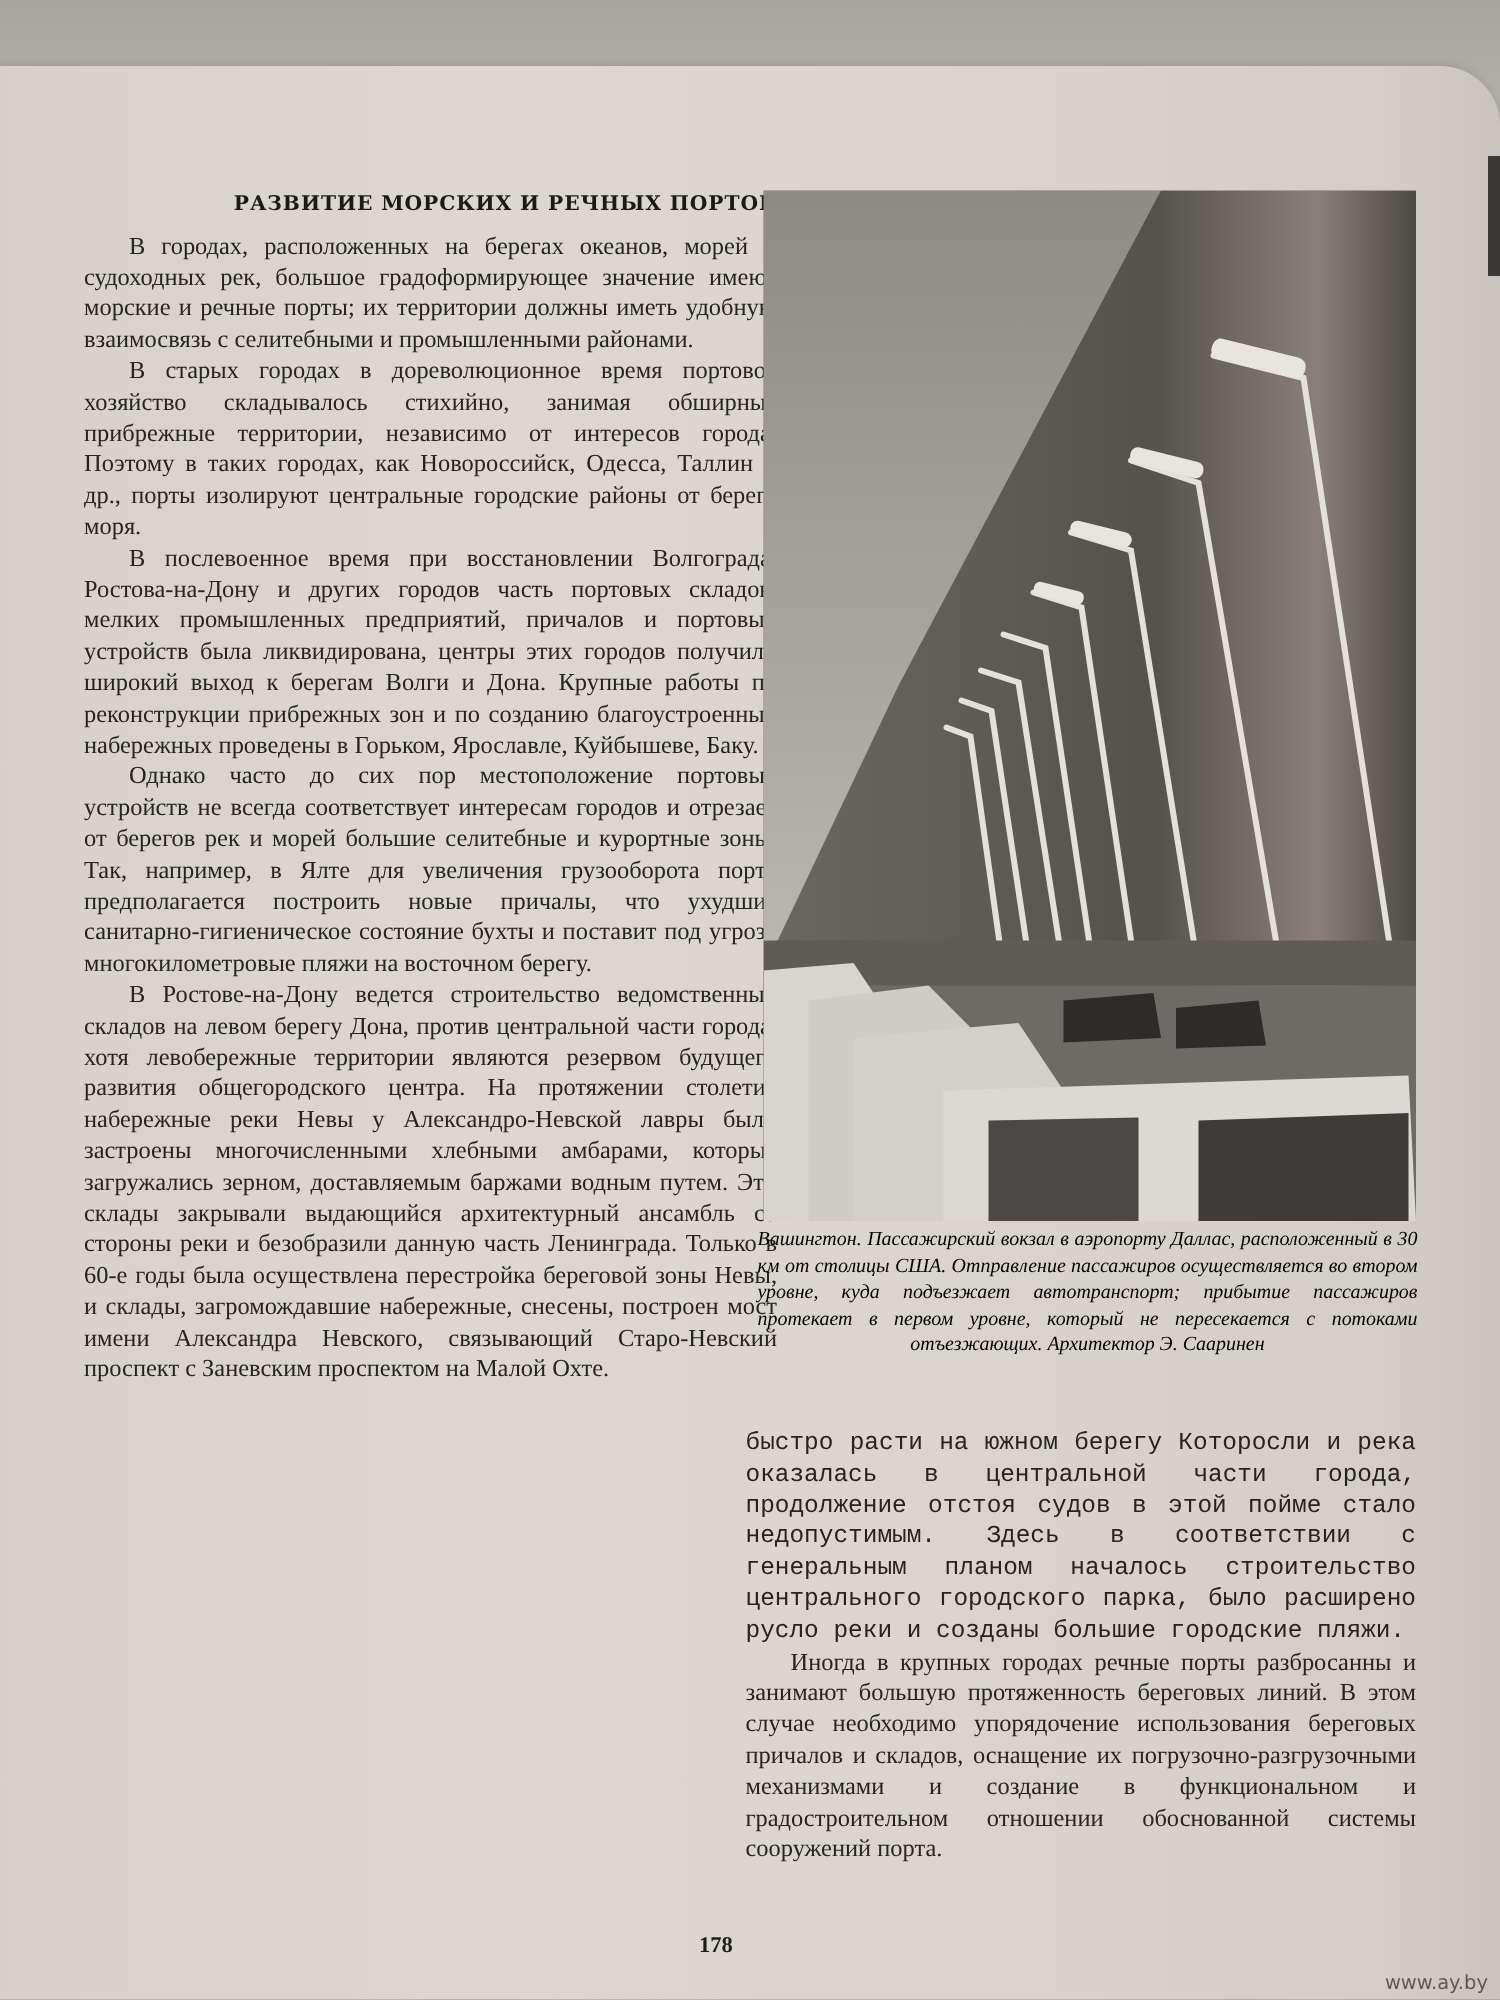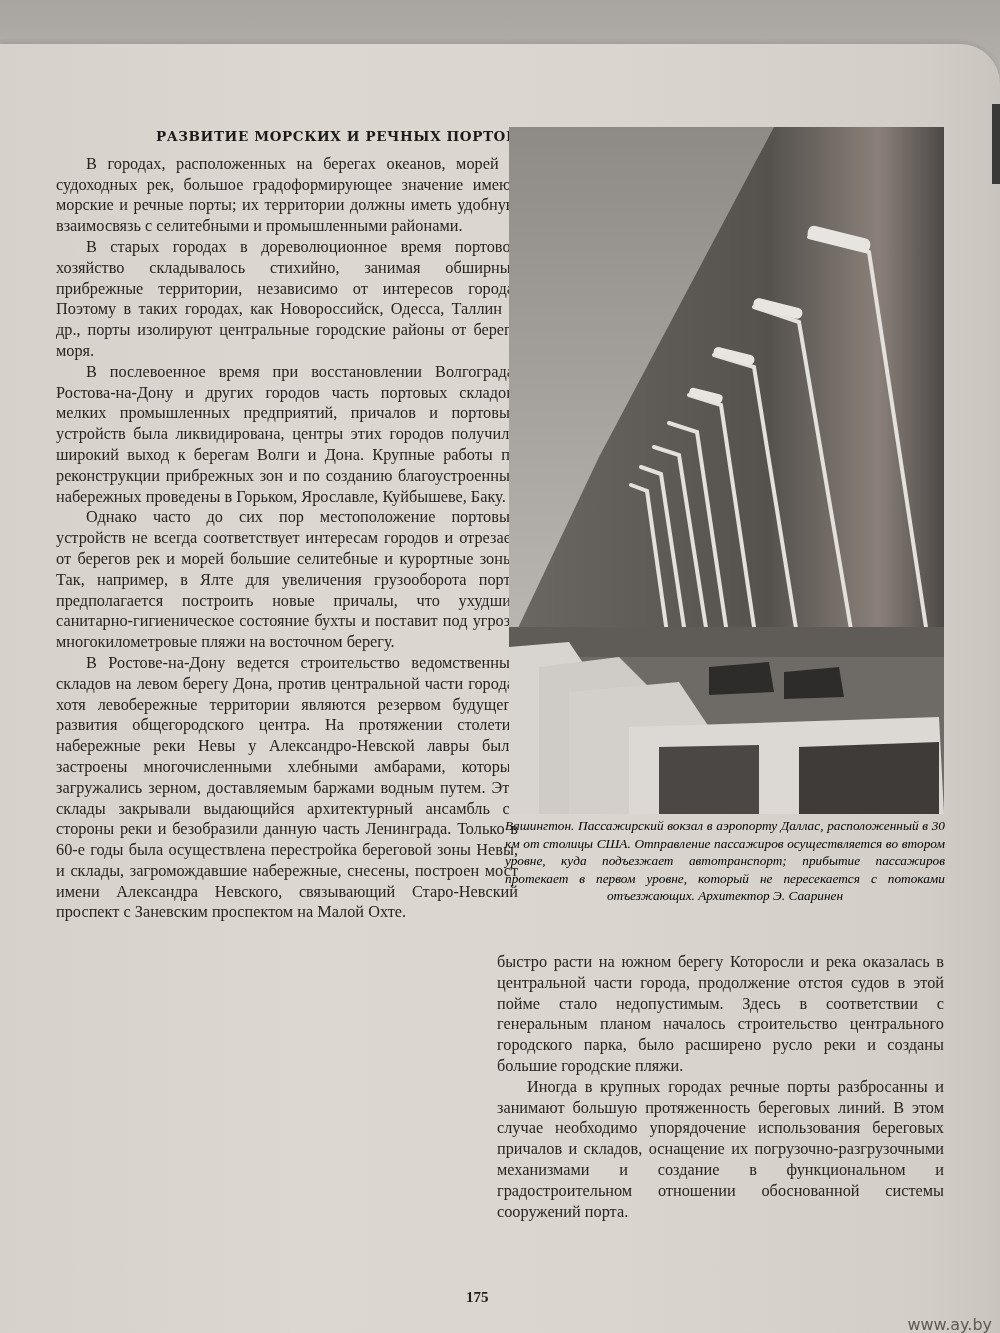--- a/index.html
+++ b/index.html
@@ -46,28 +46,28 @@
       position: absolute; left: 505px; top: 817px; width: 440px;
       font-style: italic; font-size: 13.3px; line-height: 17.6px;
       color: #000000; text-align: justify; text-align-last: center;
     }
     .col-right {
       position: absolute; left: 497px; top: 952px; width: 447px;
       color: #262320;
       font-size: 16.3px; line-height: 20.8px;
       text-align: justify;
     }
-    .col-right .first { text-indent: 0; }
+    .col-right .first { text-indent: 0; font-family: Liberation Mono, monospace; }
     .page-number {
       position: absolute; left: 466px; top: 1289px;
       font-weight: bold; font-size: 15px; color: #1f1d1b;
     }
     .watermark {
       position: absolute; right: 8px; top: 1315px;
-      font-family: "DejaVu Sans", sans-serif; font-size: 16px; color: #5d5a56;
+      font-family: "DejaVu Sans", sans-serif; font-size: 13px; color: #5d5a56;
     }
   </style>
 </head>
 <body>
 
 <div class="backdrop"></div>
 
 <div class="page">
   <div class="page-edge"></div>
 </div>
@@ -132,14 +132,14 @@
   </svg>
 </div>
 
 <div class="caption">Вашингтон. Пассажирский вокзал в аэропорту Даллас, расположенный в 30 км от столицы США. Отправление пассажиров осуществляется во втором уровне, куда подъезжает автотранспорт; прибытие пассажиров протекает в первом уровне, который не пересекается с потоками отъезжающих. Архитектор Э. Сааринен</div>
 
 <div class="col-right">
   <p class="para first">быстро расти на южном берегу Которосли и река оказалась в центральной части города, продолжение отстоя судов в этой пойме стало недопустимым. Здесь в соответствии с генеральным планом началось строительство центрального городского парка, было расширено русло реки и созданы большие городские пляжи.</p>
   <p class="para">Иногда в крупных городах речные порты разбросанны и занимают большую протяженность береговых линий. В этом случае необходимо упорядочение использования береговых причалов и складов, оснащение их погрузочно-разгрузочными механизмами и создание в функциональном и градостроительном отношении обоснованной системы сооружений порта.</p>
 </div>
 
-<div class="page-number">175</div>
+<div class="page-number">178</div>
 <div class="watermark">www.ay.by</div>
 
 </body></html>

